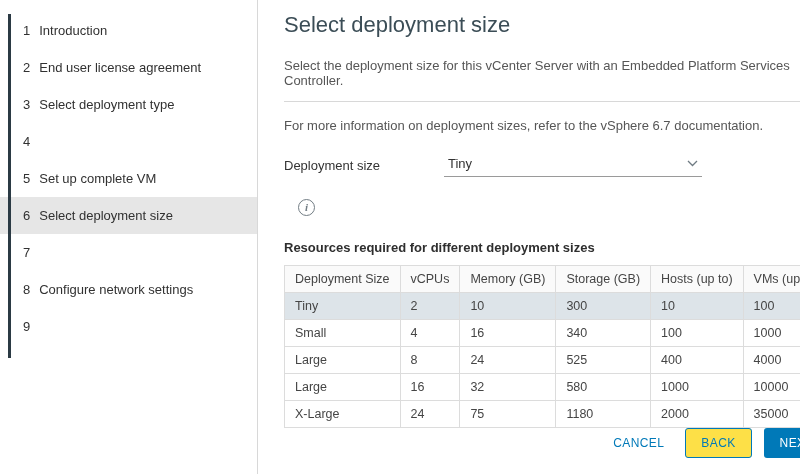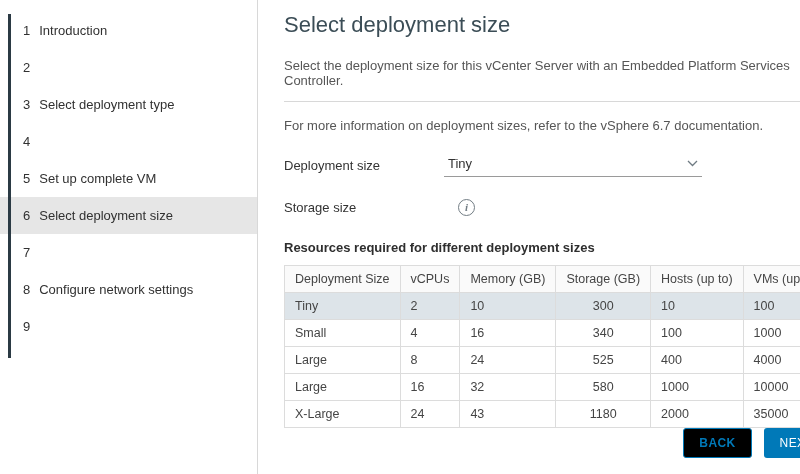--- a/index.html
+++ b/index.html
@@ -77,55 +77,56 @@
   table.res th, table.res td {
     border:1px solid #dcdcdc;
     padding:6px 10px 6px 10px;
     text-align:left; font-weight:400;
     white-space:nowrap;
   }
   table.res th { background:#fafafa; color:#454545; }
   table.res td.c0 { width:112px; }
   table.res td.c1, table.res th.h1 { width:58px; }
   table.res td.c2 { width:90px; }
-  table.res td.c3 { width:88px;text-align:center; }
+  table.res td.c3 { width:88px; }
   table.res td.c4 { width:90px; }
   table.res td.c5 { width:82px; }
   tr.selected td { background:#dde4e9; }
 
   
   .footer {
     margin-top:auto;
     display:flex; justify-content:flex-end; align-items:center; gap:12px;
     padding-bottom:2px;
   }
   .btn {
     font-family:"Liberation Sans", sans-serif;
     font-size:12px; font-weight:500; letter-spacing:.4px;
     border-radius:3px; padding:7px 15px; cursor:pointer;
     border:1px solid transparent; background:transparent;
   }
   .btn-link  { color:var(--accent,#0079b8); padding-right:8px; }
-  .btn-outline { color:var(--accent,#0079b8); border-color:var(--accent,#0079b8); background:#000000;font-weight:bold; }
+  .btn-outline { color:var(--accent,#0079b8); border-color:var(--accent,#0079b8); background:#fde047; }
   .btn-primary { background:var(--accent,#0079b8); color:#fff; }
 </style>
 </head>
 <body>
 
 <div class="app">
 
   <aside class="sidebar">
     <div class="rail"></div>
     <ul class="steps">
       <li class="step">
         <span class="num">1</span>
         <span class="lbl">Introduction</span>
       </li>
       <li class="step">
         <span class="num">2</span>
+        <span class="lbl">End user license agreement</span>
       </li>
       <li class="step">
         <span class="num">3</span>
         <span class="lbl">Select deployment type</span>
       </li>
       <li class="step">
         <span class="num">4</span>
       </li>
       <li class="step">
         <span class="num">5</span>
@@ -160,21 +161,20 @@
         <span>Tiny</span>
         <span class="chev">
           <svg width="11" height="7" viewBox="0 0 11 7">
               <path d="M1 1l4.5 4.5L10 1" stroke="#6f7b83" stroke-width="1.3" fill="none"></path>
             </svg>
         </span>
       </div>
     </div>
 
     <div class="form-row">
-      <span class="f-label">Storage size</span>
       <span class="info-icon">i</span>
     </div>
 
     <h2 class="table-heading">Resources required for different deployment sizes</h2>
 
     <table class="res">
       <thead>
         <tr>
           <th>Deployment Size</th>
           <th class="h1">vCPUs</th>
@@ -213,27 +213,28 @@
           <td class="c0">Large</td>
           <td class="c1">16</td>
           <td class="c2">32</td>
           <td class="c3">580</td>
           <td class="c4">1000</td>
           <td class="c5">10000</td>
         </tr>
         <tr>
           <td class="c0">X-Large</td>
           <td class="c1">24</td>
-          <td class="c2">43</td>
+          <td class="c2">75</td>
           <td class="c3">1180</td>
           <td class="c4">2000</td>
           <td class="c5">35000</td>
         </tr>
       </tbody>
     </table>
 
     <div class="footer">
+      <button class="btn btn-link">CANCEL</button>
       <button class="btn btn-outline">BACK</button>
       <button class="btn btn-primary">NEXT</button>
     </div>
   </main>
 
 </div>
 
 </body></html>

